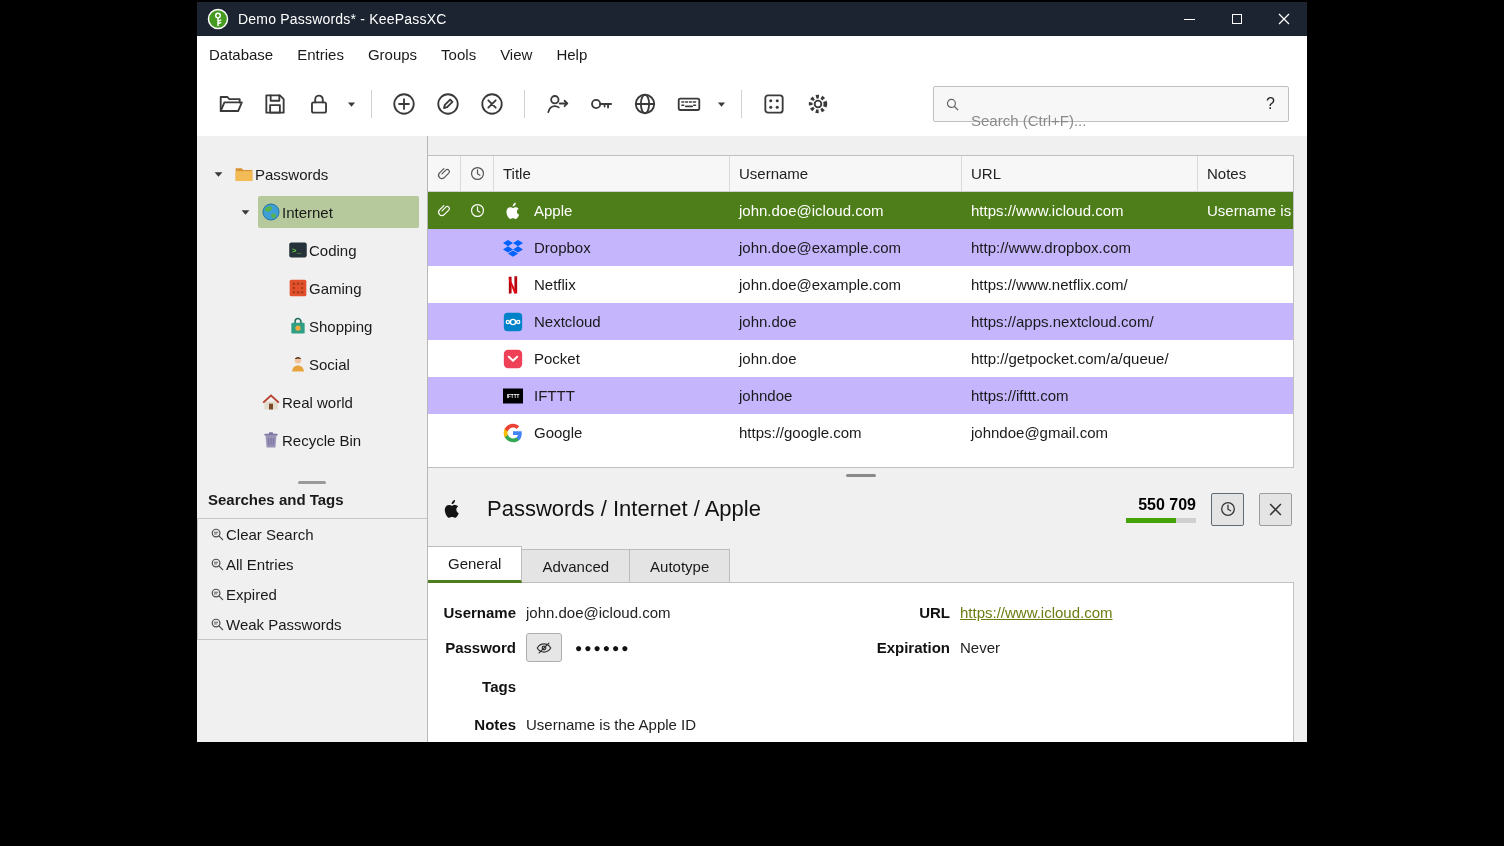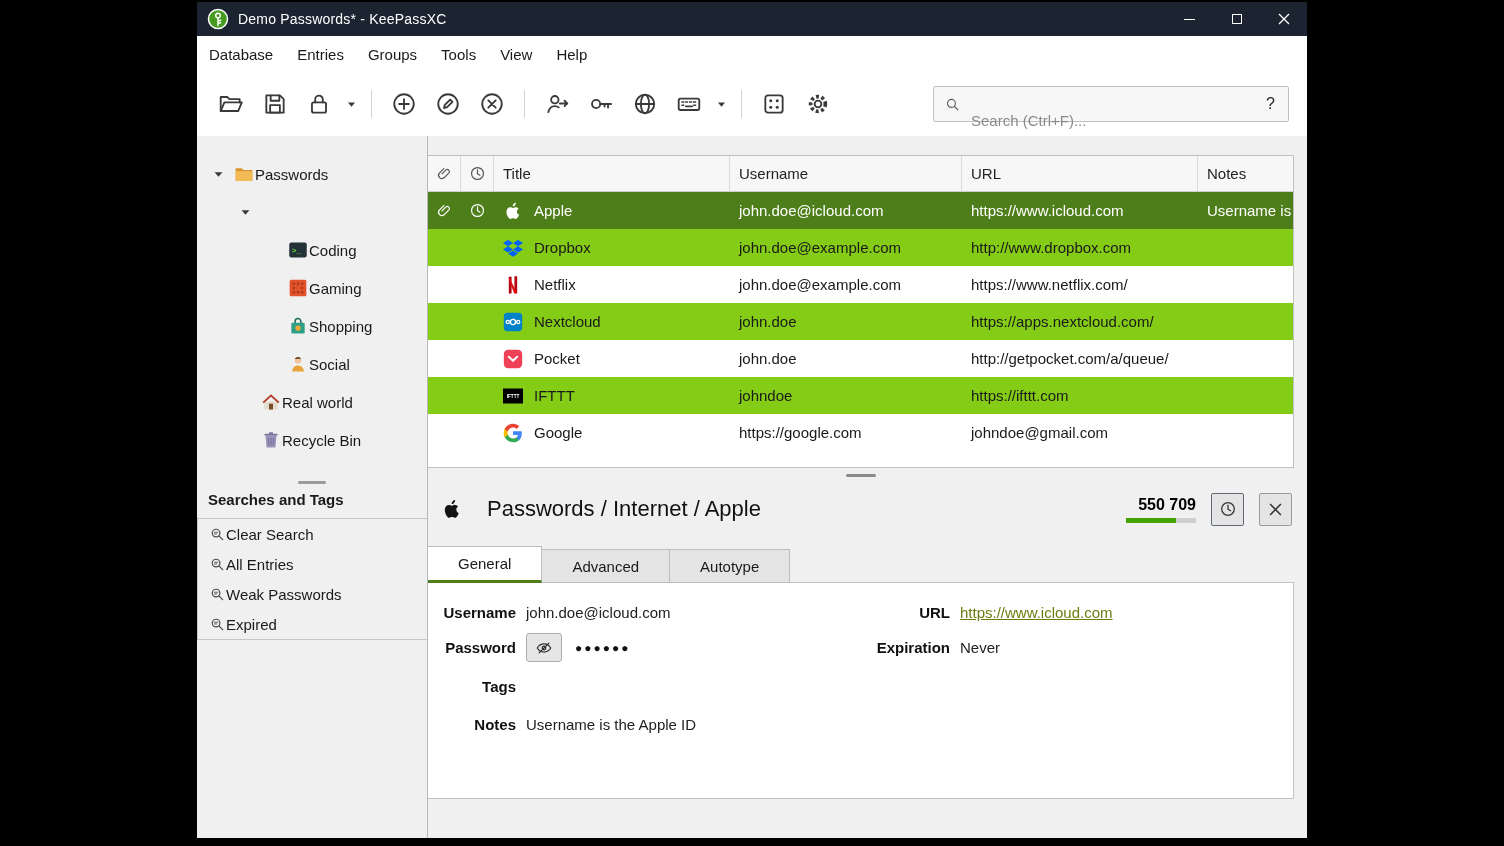--- a/index.html
+++ b/index.html
@@ -1,19 +1,19 @@
 <!DOCTYPE html>
 <html><head>
 <meta charset="utf-8">
 <style>
   html,body{margin:0;padding:0;background:#000;}
   *{box-sizing:border-box;}
   .stage{position:relative;width:1504px;height:846px;background:#000;overflow:hidden;
          font-family:"Liberation Sans",sans-serif;color:#1a1a1a;}
-  .window{position:absolute;left:197px;top:2px;width:1110px;height:836px;background:#f0f0f0;
+  .window{position:absolute;left:197px;top:2px;width:1110px;height:740px;background:#f0f0f0;
           display:flex;flex-direction:column;overflow:hidden;}
 
   
   .titlebar{height:34px;background:#1b2430;display:flex;align-items:center;color:#fff;
             font-size:14px;flex:0 0 auto;}
   .tb-logo{width:19px;height:19px;margin:0 9px 0 10px;flex:none;}
   .tb-title{flex:1;letter-spacing:.2px;}
   .win-btn{width:47px;height:34px;display:flex;align-items:center;justify-content:center;color:#fff;}
   .g-min{width:11px;height:1px;background:#fff;display:block;}
   .g-max{width:10px;height:10px;border:1px solid #fff;display:block;}
@@ -60,21 +60,21 @@
   .etable{background:#fff;border:1px solid #c0c0c0;border-left:none;height:313px;flex:none;
           overflow:hidden;display:flex;flex-direction:column;}
   .thead{display:grid;grid-template-columns:33px 33px 236px 232px 236px 1fr;height:36px;flex:none;
          background:#f7f7f7;border-bottom:1px solid #cfcfcf;}
   .hcell{display:flex;align-items:center;padding-left:9px;font-size:15px;color:#222;
          border-right:1px solid #dadada;overflow:hidden;white-space:nowrap;}
   .hcell.ich{justify-content:center;padding:0;color:#555;}
   .hcell:last-child{border-right:none;}
   .trow{display:grid;grid-template-columns:33px 33px 236px 232px 236px 1fr;height:37px;flex:none;
         font-size:15px;background:#fff;}
-  .trow.alt{background:#84cc16;}
+  .trow.alt{background:#c4b5fd;}
   .trow.selected{background:#4e7e1a;color:#fff;}
   .tcell{display:flex;align-items:center;padding-left:9px;overflow:hidden;white-space:nowrap;}
   .tcell.icell{justify-content:center;padding:0;}
   .tcell.title-cell{gap:11px;}
 
   .splitter{height:14px;position:relative;flex:none;}
   .splitter .dash{position:absolute;left:50%;top:6px;transform:translateX(-50%);width:30px;height:3px;background:#8a8a8a;border-radius:2px;}
 
   
   .details{flex:1;display:flex;flex-direction:column;min-height:0;}
@@ -84,21 +84,21 @@
   .dh-right{margin-left:auto;display:flex;align-items:center;gap:15px;padding-right:2px;}
   .dh-counter{display:flex;flex-direction:column;align-items:flex-end;}
   .dh-num{font-weight:bold;font-size:16px;color:#000;}
   .dh-bar{width:70px;height:5px;background:#cfcfcf;margin-top:4px;position:relative;}
   .dh-fill{position:absolute;left:0;top:0;height:100%;width:72%;background:#46a306;}
   .dh-btn{width:33px;height:33px;background:#e4e4e4;border:1px solid #9c9c9c;border-radius:2px;
           display:flex;align-items:center;justify-content:center;color:#333;}
   .dh-btn.clockb{border-color:#5f6a75;}
 
   .tabs{display:flex;align-items:flex-end;margin-top:10px;height:37px;flex:none;position:relative;z-index:2;}
-  .tab{height:34px;padding:0 30px;display:flex;align-items:center;font-size:15px;background:#e4e4e4;
+  .tab{height:34px;padding:0 20px;display:flex;align-items:center;font-size:15px;background:#e4e4e4;
        border:1px solid #bdbdbd;border-left:none;color:#1a1a1a;}
   .tab.active{height:37px;background:#fff;border-bottom:3px solid #4e7d1d;}
 
   .fields{margin-top:-1px;height:217px;background:#fff;border:1px solid #c2c2c2;border-left:none;
           flex:none;padding-top:12px;}
   .frow{display:flex;align-items:center;min-height:35px;}
   .frow.tagsrow{min-height:42px;}
   .lab{width:88px;text-align:right;font-weight:bold;margin-right:10px;font-size:15px;color:#111;flex:none;}
   .val{font-size:15px;color:#222;}
   .valcol1{width:332px;flex:none;display:flex;align-items:center;overflow:hidden;}
@@ -311,20 +311,30 @@
               </div>
             </div>
             <div class="tree-row" style="padding-left: 35px;">
               <span class="tree-arrow">
                 <span class="ic ic-11">
                   <svg viewBox="0 0 14 14">
                     <path d="M2 4l5 6 5-6z" fill="#3a3a3a"></path>
                   </svg>
                 </span>
               </span>
+              <div class="tree-body selected">
+                <span class="ic ic-20">
+                  <svg viewBox="0 0 24 24">
+                    <circle cx="12" cy="12" r="10" fill="#3d9fd6"></circle>
+                    <path fill="#58b24c" d="M4.8 8.2c2-3.1 6.2-4.1 8.1-2.1 1.9 2-.9 4.1-3 5.1-2.1 1-6.1.1-5.1-3zM13.2 14.1c2-1 4.9.1 4.9 2.1s-2.1 3.9-4 2.9c-1.9-1-2.9-4-0.9-5z"></path>
+                    <circle cx="12" cy="12" r="9.6" fill="none" stroke="#2a6d94" stroke-width="1"></circle>
+                  </svg>
+                </span>
+                <span class="tree-label">Internet</span>
+              </div>
             </div>
             <div class="tree-row" style="padding-left: 62px;">
               <span class="tree-arrow"></span>
               <div class="tree-body">
                 <span class="ic ic-20">
                   <svg viewBox="0 0 24 24">
                     <rect x="1.5" y="3" width="21" height="18" rx="2.5" fill="#25323a"></rect>
                     <text x="4.6" y="15.8" font-size="9.5" font-weight="bold" fill="#67d63f" font-family="Liberation Mono, monospace">&gt;_</text>
                   </svg>
                 </span>
@@ -432,31 +442,31 @@
               <span>All Entries</span>
             </div>
             <div class="search-row">
               <span class="ic ic-17">
                 <svg viewBox="0 0 24 24">
                   <circle cx="10" cy="10" r="5.4" fill="none" stroke="#4a4a4a" stroke-width="1.7"></circle>
                   <path d="M14.3 14.3l5 5" stroke="#4a4a4a" stroke-width="1.8" stroke-linecap="round"></path>
                   <path d="M7.6 8.8h4.8M7.6 11.2h3.4" stroke="#4a4a4a" stroke-width="1.2" stroke-linecap="round"></path>
                 </svg>
               </span>
-              <span>Weak Passwords</span>
+              <span>Expired</span>
             </div>
             <div class="search-row">
               <span class="ic ic-17">
                 <svg viewBox="0 0 24 24">
                   <circle cx="10" cy="10" r="5.4" fill="none" stroke="#4a4a4a" stroke-width="1.7"></circle>
                   <path d="M14.3 14.3l5 5" stroke="#4a4a4a" stroke-width="1.8" stroke-linecap="round"></path>
                   <path d="M7.6 8.8h4.8M7.6 11.2h3.4" stroke="#4a4a4a" stroke-width="1.2" stroke-linecap="round"></path>
                 </svg>
               </span>
-              <span>Expired</span>
+              <span>Weak Passwords</span>
             </div>
           </div>
       </div>
 
       <div class="main">
 
         <div class="etable">
           <div class="thead">
             <div class="hcell ich">
                 <span class="ic ic-16">

